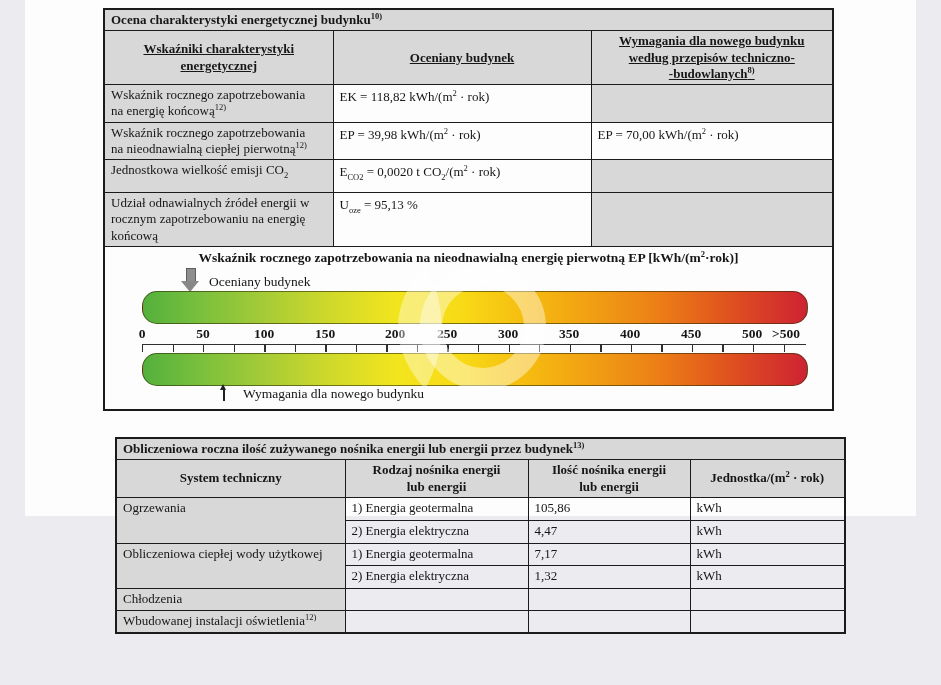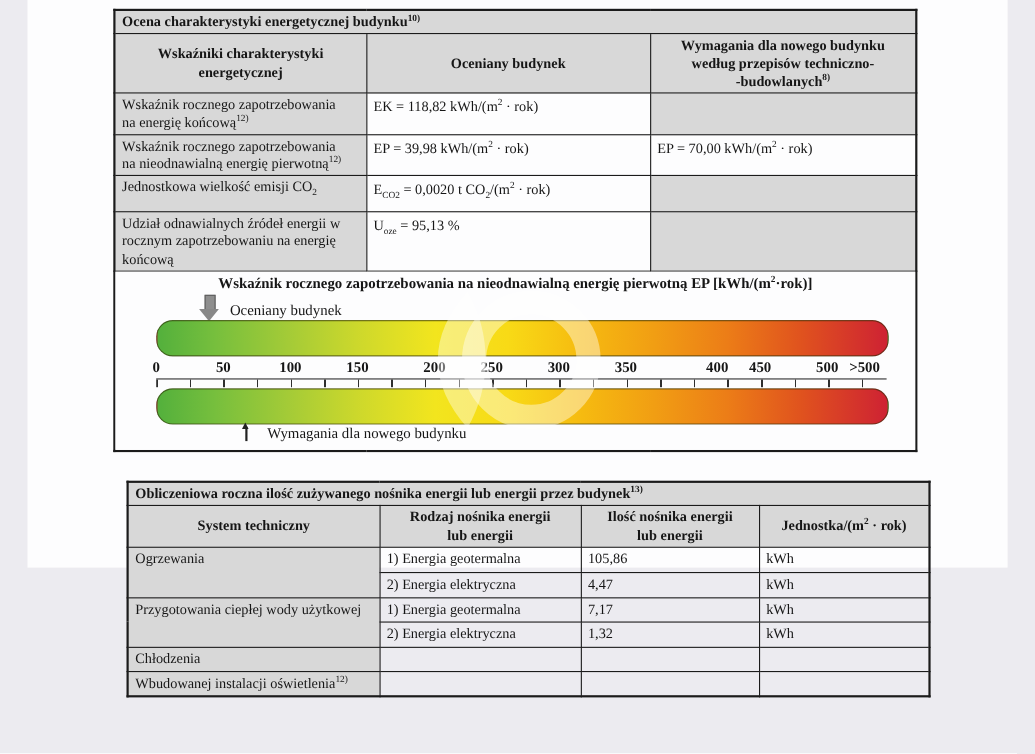--- a/index.html
+++ b/index.html
@@ -13,21 +13,21 @@
   .t2{top:437px;margin-left:12px;}
   td{border:1.5px solid #1b1b1b;font-size:13px;line-height:1.25;padding:2px 6px;vertical-align:top;}
   td.title{background:#d8d8d8;font-weight:bold;padding:2px 6px;}
   tr.hdr td{background:#d8d8d8;font-weight:bold;text-align:center;vertical-align:middle;}
   td.lbl{background:#d8d8d8;padding-right:14px;}
   td.grayempty{background:#d8d8d8;}
   td.val{padding-top:4px;}
   sup{font-size:8.5px;line-height:0;vertical-align:super;}
   sub{font-size:8.5px;line-height:0;vertical-align:sub;}
 
-  tr.rh21{height:21px;} tr.rh50{height:50px;} tr.rh34{height:34px;} tr.rh35{height:35px;margin-left:47px;}
+  tr.rh21{height:21px;} tr.rh50{height:50px;text-decoration:underline;} tr.rh34{height:34px;} tr.rh35{height:35px;margin-left:47px;}
   tr.rh37{height:37px;} tr.rh33{height:33px;} tr.rh44{height:44px;}
   tr.rh23{height:23px;} tr.rh22{height:22px;}
 
   td.chartcell{padding:0;height:162px;}
   #chart{position:relative;width:100%;height:162px;overflow:hidden;background:#fdfdfe;}
   .c-title{position:absolute;top:3px;left:0;right:0;text-align:center;font-weight:bold;font-size:13.5px;}
   .down-arrow{position:absolute;left:76px;top:21px;width:19px;height:23px;}
   .da-shaft{position:absolute;left:5px;top:0;width:8px;height:12px;background:#8e8e8e;border:1px solid #5e5e5e;}
   .da-head{position:absolute;left:0;top:13px;width:0;height:0;
            border-left:9.5px solid transparent;border-right:9.5px solid transparent;border-top:11px solid #888;}
@@ -69,21 +69,21 @@
         <td>Wskaźniki charakterystyki energetycznej</td>
         <td>Oceniany budynek</td>
         <td><span>Wymagania dla nowego budynku</span><br><span>według przepisów techniczno-</span><br><span>-budowlanych</span><sup>8)</sup></td>
       </tr>
       <tr class="rh35">
         <td class="lbl"><span>Wskaźnik rocznego zapotrzebowania na energię końcową</span><sup>12)</sup></td>
         <td class="val"><span>EK = 118,82 kWh/(m</span><sup>2</sup><span> · rok)</span></td>
         <td class="grayempty"></td>
       </tr>
       <tr class="rh37">
-        <td class="lbl"><span>Wskaźnik rocznego zapotrzebowania na nieodnawialną energię pierwotną</span><sup>12)</sup></td>
+        <td class="lbl"><span>Wskaźnik rocznego zapotrzebowania na nieodnawialną ciepłej pierwotną</span><sup>12)</sup></td>
         <td class="val"><span>EP = 39,98 kWh/(m</span><sup>2</sup><span> · rok)</span></td>
         <td class="val"><span>EP = 70,00 kWh/(m</span><sup>2</sup><span> · rok)</span></td>
       </tr>
       <tr class="rh33">
         <td class="lbl"><span>Jednostkowa wielkość emisji CO</span><sub>2</sub></td>
         <td class="val"><span>E</span><sub>CO2</sub><span> = 0,0020 t CO</span><sub>2</sub><span>/(m</span><sup>2</sup><span> · rok)</span></td>
         <td class="grayempty"></td>
       </tr>
       <tr class="rh44">
         <td class="lbl"><span>Udział odnawialnych źródeł energii w rocznym zapotrzebowaniu na energię końcową</span></td>
@@ -105,21 +105,21 @@
 
             <div class="scale-labels">
               <span style="left:37px">0</span>
               <span style="left:98px">50</span>
               <span style="left:159px">100</span>
               <span style="left:220px">150</span>
               <span style="left:290px">200</span>
               <span style="left:342px">250</span>
               <span style="left:403px">300</span>
               <span style="left:464px">350</span>
-              <span style="left:547px">400</span>
+              <span style="left:525px">400</span>
               <span style="left:586px">450</span>
               <span style="left:647px">500</span>
               <span style="left:681px">&gt;500</span>
             </div>
 
             <div class="axisline"></div>
             <div class="ticks"></div>
 
             <div class="bar bar-bottom"></div>
 
@@ -161,21 +161,21 @@
         <td>1) Energia geotermalna</td>
         <td>105,86</td>
         <td>kWh</td>
       </tr>
       <tr class="rh23">
         <td>2) Energia elektryczna</td>
         <td>4,47</td>
         <td>kWh</td>
       </tr>
       <tr class="rh22">
-        <td class="lbl" rowspan="2">Przygotowania ciepłej wody użytkowej</td>
+        <td class="lbl" rowspan="2">Obliczeniowa ciepłej wody użytkowej</td>
         <td>1) Energia geotermalna</td>
         <td>7,17</td>
         <td>kWh</td>
       </tr>
       <tr class="rh23">
         <td>2) Energia elektryczna</td>
         <td>1,32</td>
         <td>kWh</td>
       </tr>
       <tr class="rh22">

